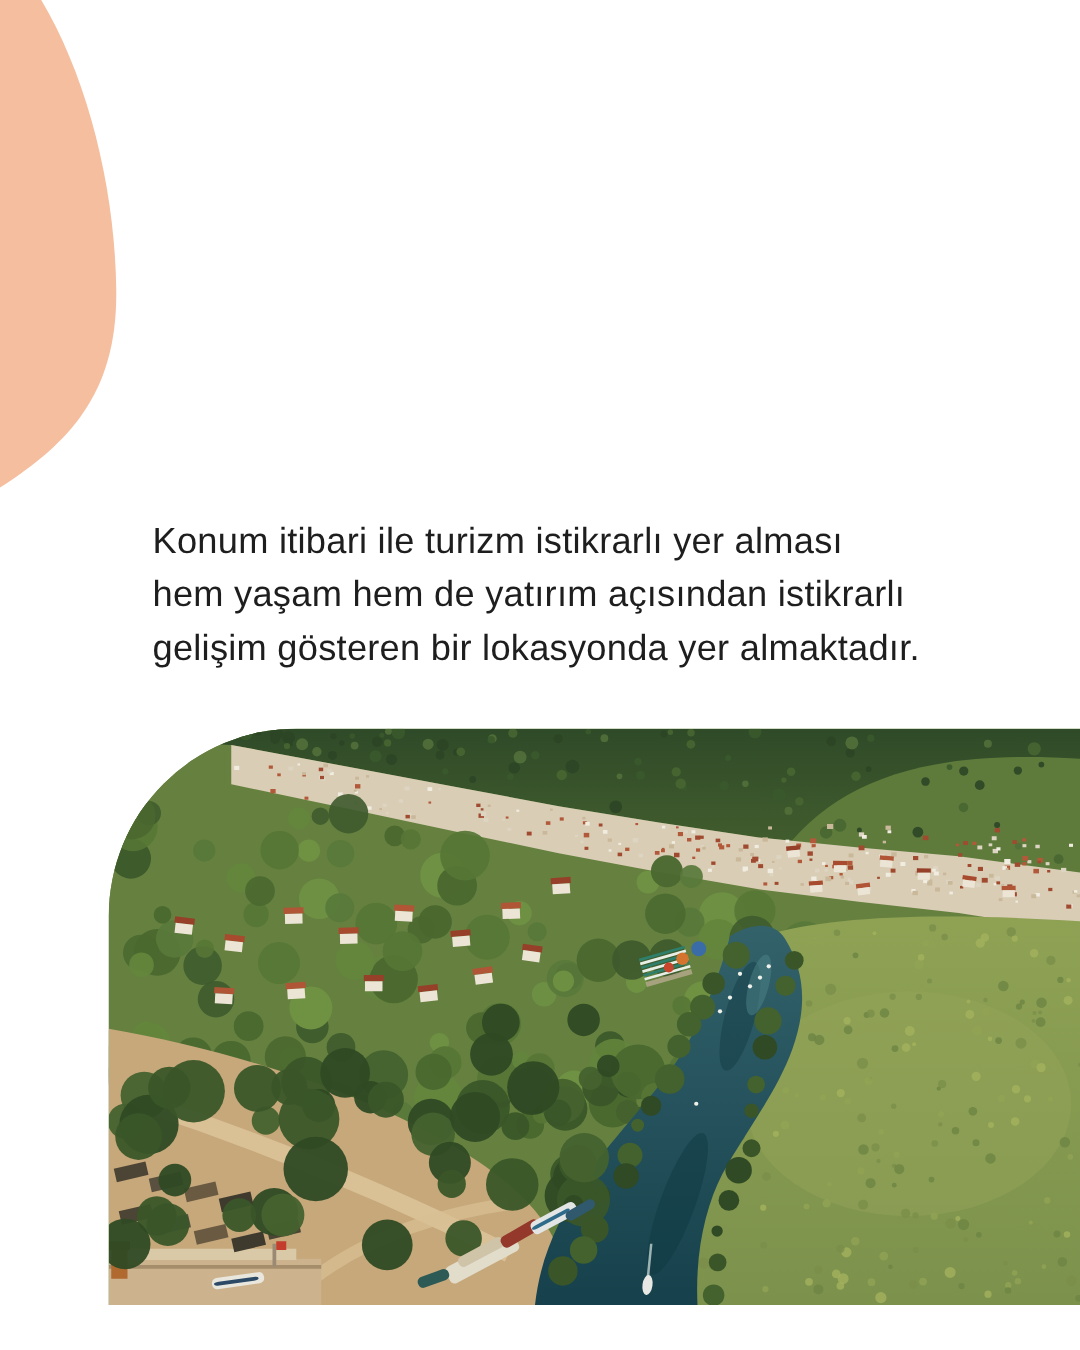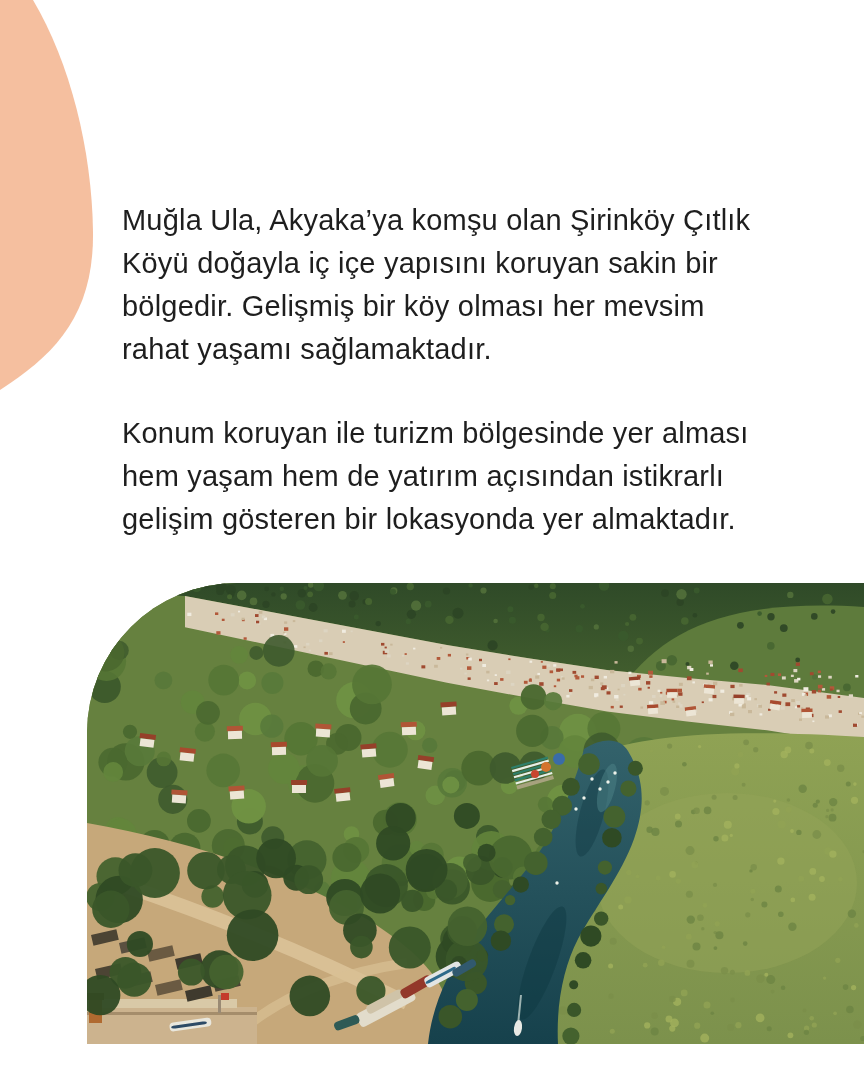--- a/index.html
+++ b/index.html
@@ -31,25 +31,21 @@
 </head>
 <body>
 
 <div class="page">
 
   <svg class="blob" viewBox="0 0 100 395" aria-hidden="true">
     <path id="blobPath" d="M33,0 C70,62 92,150 93,232 C94,314 56,354 0,390 L0,0 Z" fill="#F5BF9F"></path>
   </svg>
 
 
-  <p class="para p1">Muğla Ula, Akyaka’ya komşu olan Şirinköy Çıtlık
-Köyü doğayla iç içe yapısını koruyan sakin bir
-bölgedir. Gelişmiş bir köy olması her mevsim
-rahat yaşamı sağlamaktadır.</p>
-  <p class="para p2">Konum koruyan ile turizm bölgesinde yer alması
+  <p class="para p2">Konum itibari ile turizm istikrarlı yer alması
 hem yaşam hem de yatırım açısından istikrarlı
 gelişim gösteren bir lokasyonda yer almaktadır.</p>
 
   <div class="photo">
     <svg id="scene" viewBox="0 0 777 461" role="img">
       <desc>Aerial photo of Akyaka: forested mountains, hillside town with red-tiled roofs, the Azmak river with moored boats, reed marsh on the right and sandy riverside paths with market stalls.</desc>
       <defs>
         <linearGradient id="gRiver" x1="0" y1="0" x2="0" y2="1">
           <stop offset="0" stop-color="#33626b"></stop>
             <stop offset="1" stop-color="#16414c"></stop>

